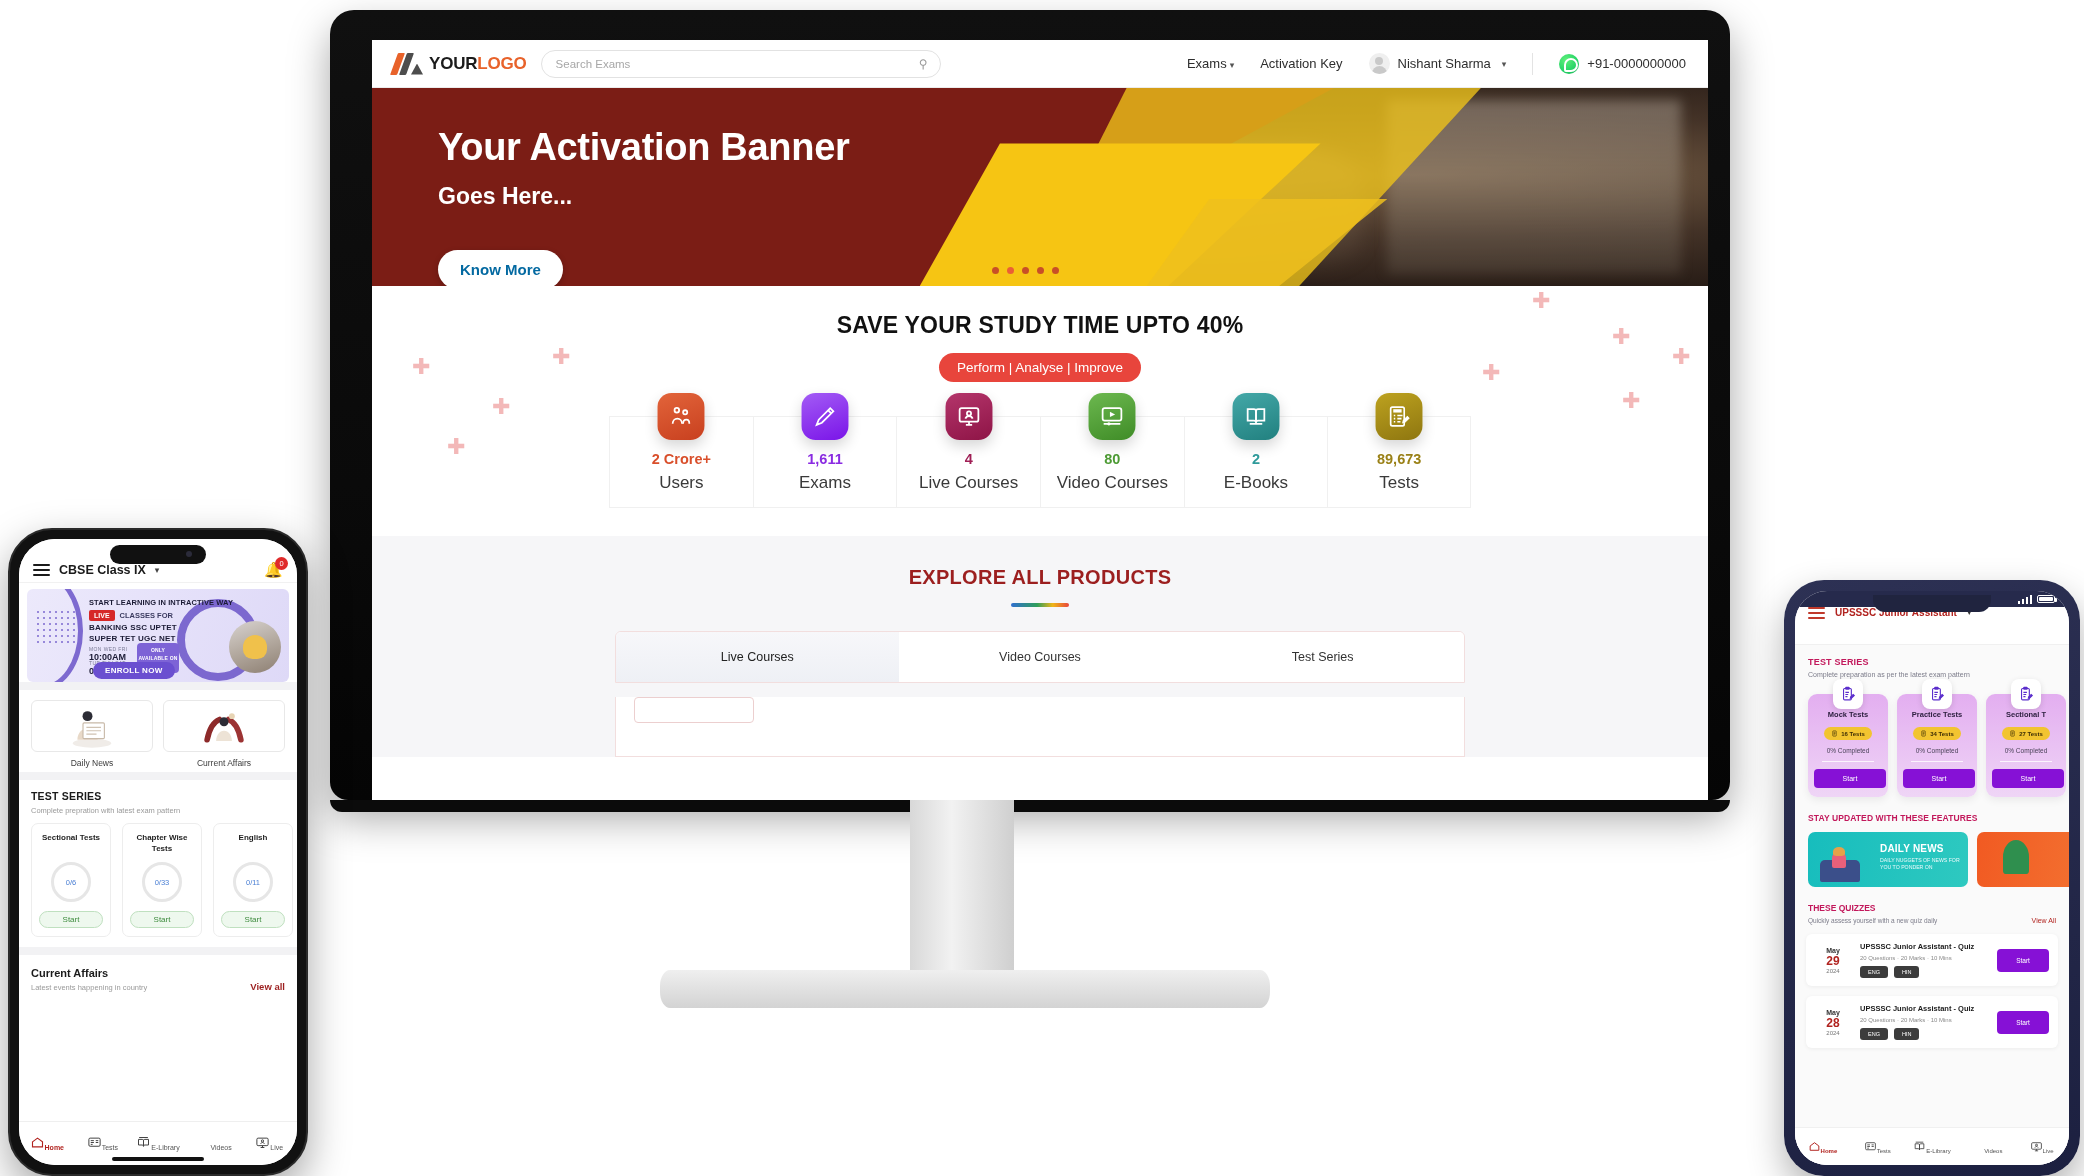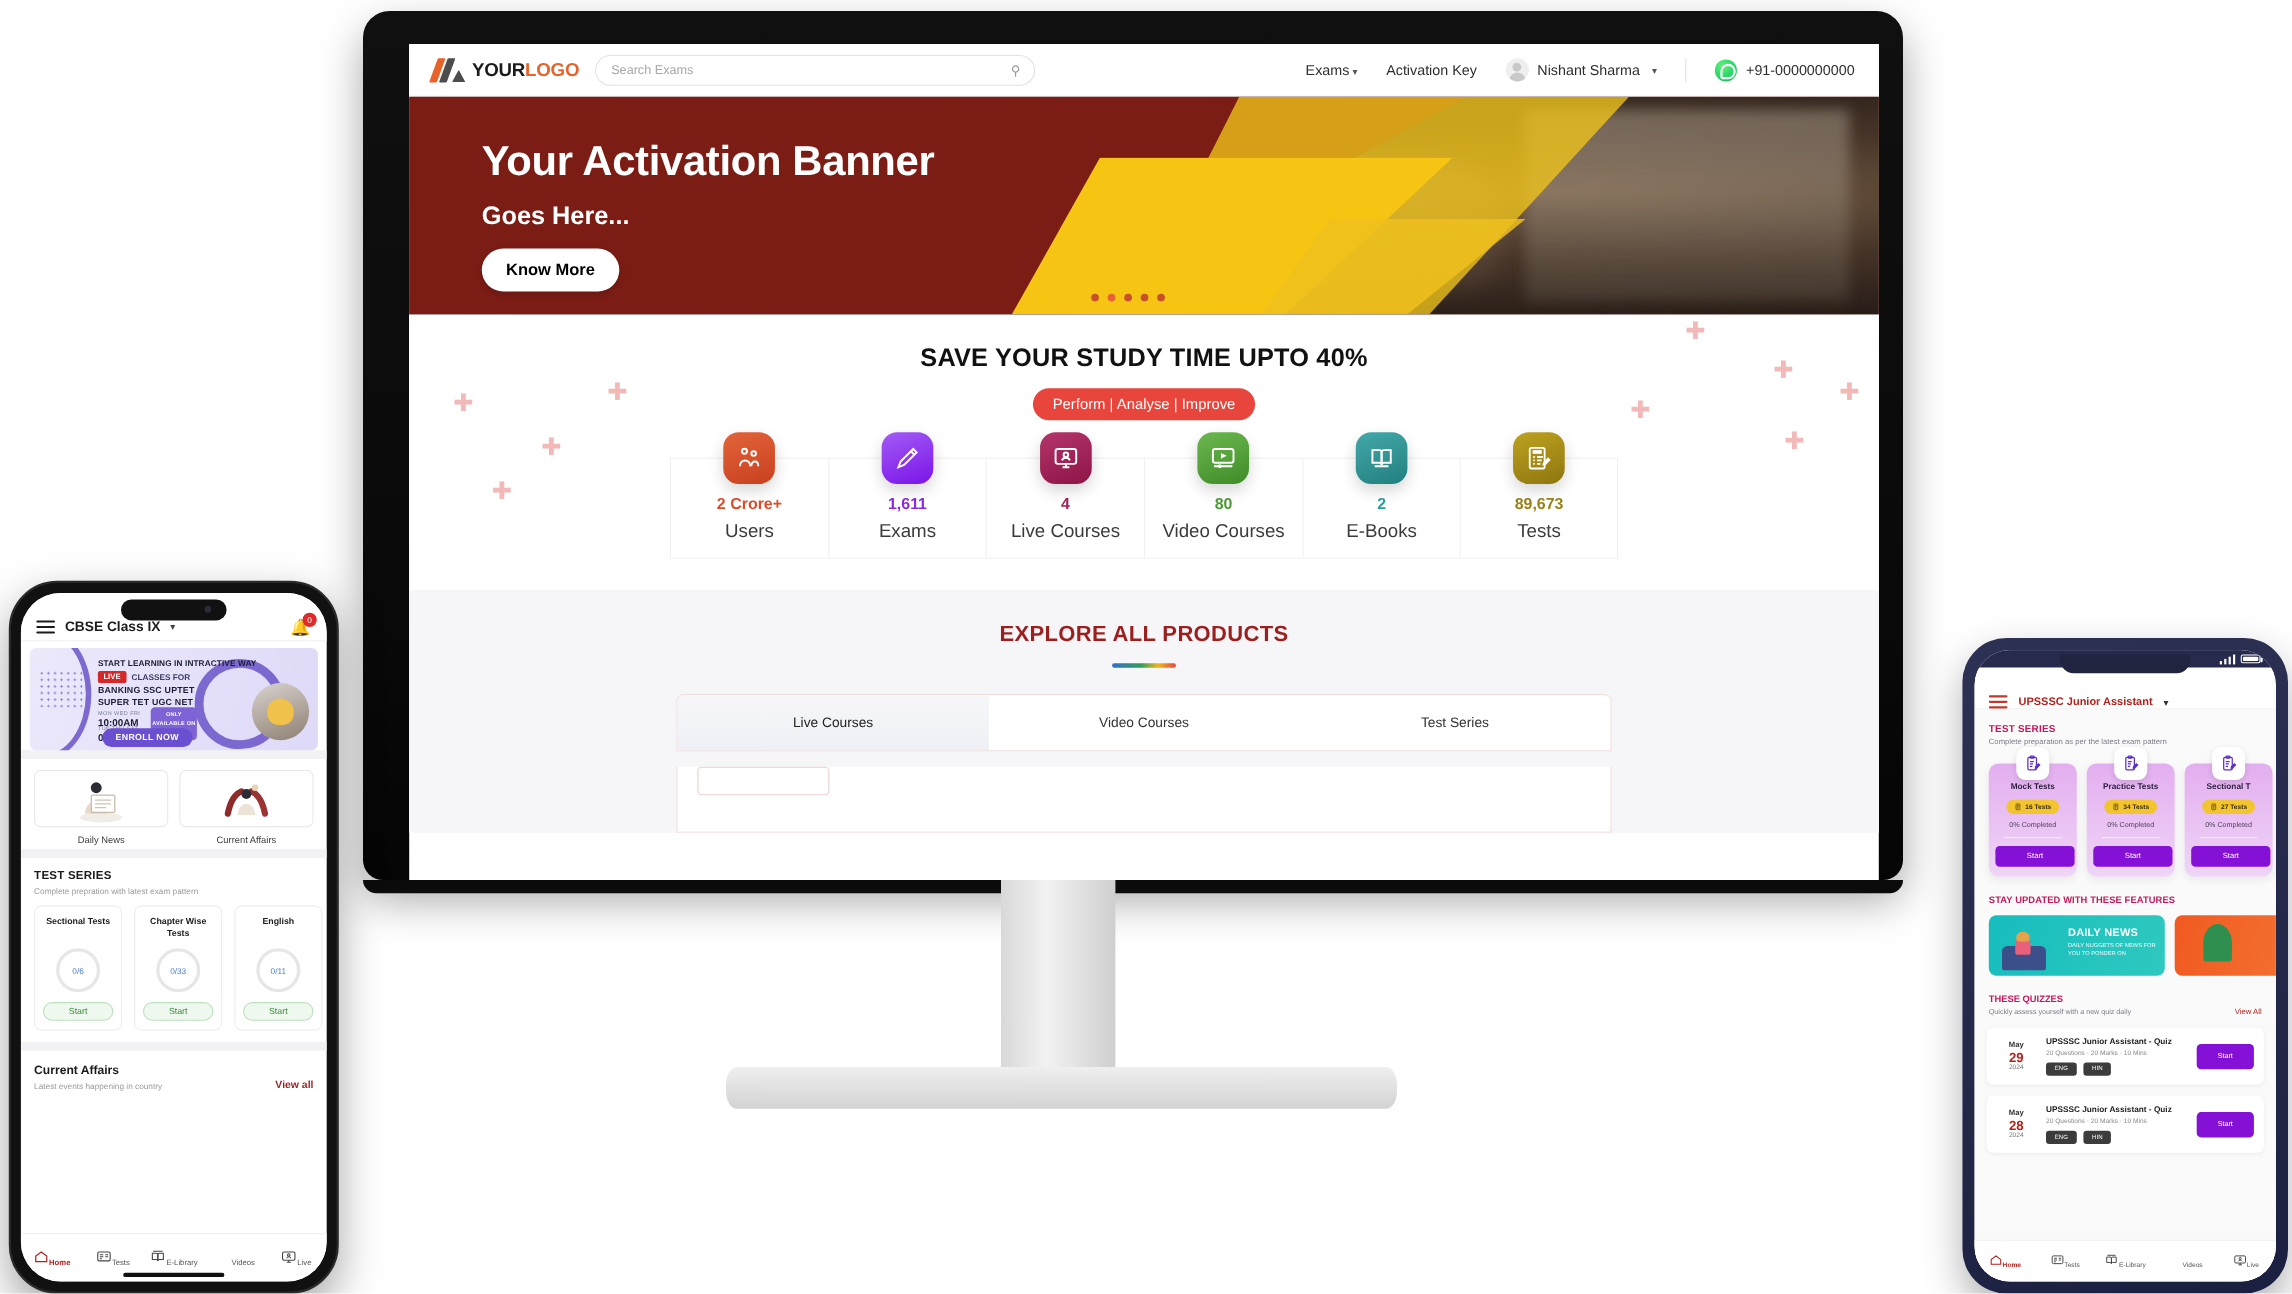--- a/index.html
+++ b/index.html
@@ -114,21 +114,21 @@
   }
   .hero-yellow-c {
     position:absolute; left:58%; top:56%; width:18%; height:44%;
     background:#eec01d; opacity:.85;
     clip-path: polygon(26% 0, 100% 0, 55% 100%, 0% 100%);
   }
   .hero-copy { position:absolute; left:66px; top:38px; z-index:5; }
   .hero-title { color:#fff; font-size:38px; font-weight:700; letter-spacing:-.3px; }
   .hero-sub { color:#fff; font-size:23px; font-weight:600; margin-top:14px; }
   .hero-btn {
-    margin-top:16px; display:inline-block; background:#fff; color:#000000;
+    margin-top:40px; display:inline-block; background:#fff; color:#0369a1;
     font-size:15px; font-weight:600; padding:11px 22px; border-radius:24px;
     box-shadow:0 2px 6px rgba(0,0,0,.2); cursor:pointer; border:0;
     font-family:"Liberation Sans",sans-serif;
   }
   .hero-dots { position:absolute; left:620px; bottom:12px; display:flex; gap:8px; z-index:6;}
   .hero-dots i { width:7px; height:7px; border-radius:50%; background:#c0392b; display:block; opacity:.85;}
   .hero-dots i.on { background:#e74c3c; }
 
   
   .stats-wrap { position:relative; background:#fff; padding:26px 0 28px; overflow:hidden;}
@@ -268,21 +268,21 @@
   .pr-status { height:16px; background:#262a4c; display:flex; align-items:center; justify-content:flex-end; gap:5px; padding-right:14px;}
   .bars { display:flex; align-items:flex-end; gap:1.5px; }
   .bars i { width:2.5px; background:#fff; display:block; }
   .bars i:nth-child(1){height:3px} .bars i:nth-child(2){height:5px}
   .bars i:nth-child(3){height:7px} .bars i:nth-child(4){height:9px}
   .batt { width:18px; height:8px; border:1.2px solid #fff; border-radius:2px; position:relative;}
   .batt::after{content:"";position:absolute;right:-3px;top:2px;width:2px;height:4px;background:#fff;border-radius:0 1px 1px 0;}
   .batt i{position:absolute;left:1px;top:1px;bottom:1px;right:1px;background:#fff;border-radius:1px;}
   .pr-notch { position:absolute; left:50%; top:4px; transform:translateX(-50%); width:118px; height:17px;
     background:#20243f; border-radius:0 0 12px 12px; z-index:9;}
-  .pr-head { height:38px; display:flex; align-items:flex-end; gap:10px; padding:0 13px; background:#fff;
+  .pr-head { height:38px; display:flex; align-items:flex-start; gap:10px; padding:0 13px; background:#fff;
     border-bottom:1px solid #f0f0f0;}
   .burger-r i { background:#c0392b; }
   .pr-title { font-size:10px; font-weight:800; color:#b1231f; }
   .pr-caret { font-size:9px; color:#333; }
   .pr-body { background:#fafafa; height:520px; position:relative; }
   .pr-sec-t { font-size:9px; font-weight:800; color:#c2185b; padding:12px 13px 0; letter-spacing:.2px;}
   .pr-sec-s { font-size:7px; color:#7c7c8a; padding:4px 13px 0; }
   .pr-ts { display:flex; gap:9px; padding:16px 13px 0; }
   .pr-ts-card { width:80px; flex:none; border-radius:9px; padding:16px 6px 9px; text-align:center; position:relative;
     background:linear-gradient(180deg,#e3aef0,#efd5f6); box-shadow:0 3px 8px rgba(0,0,0,.07);}

